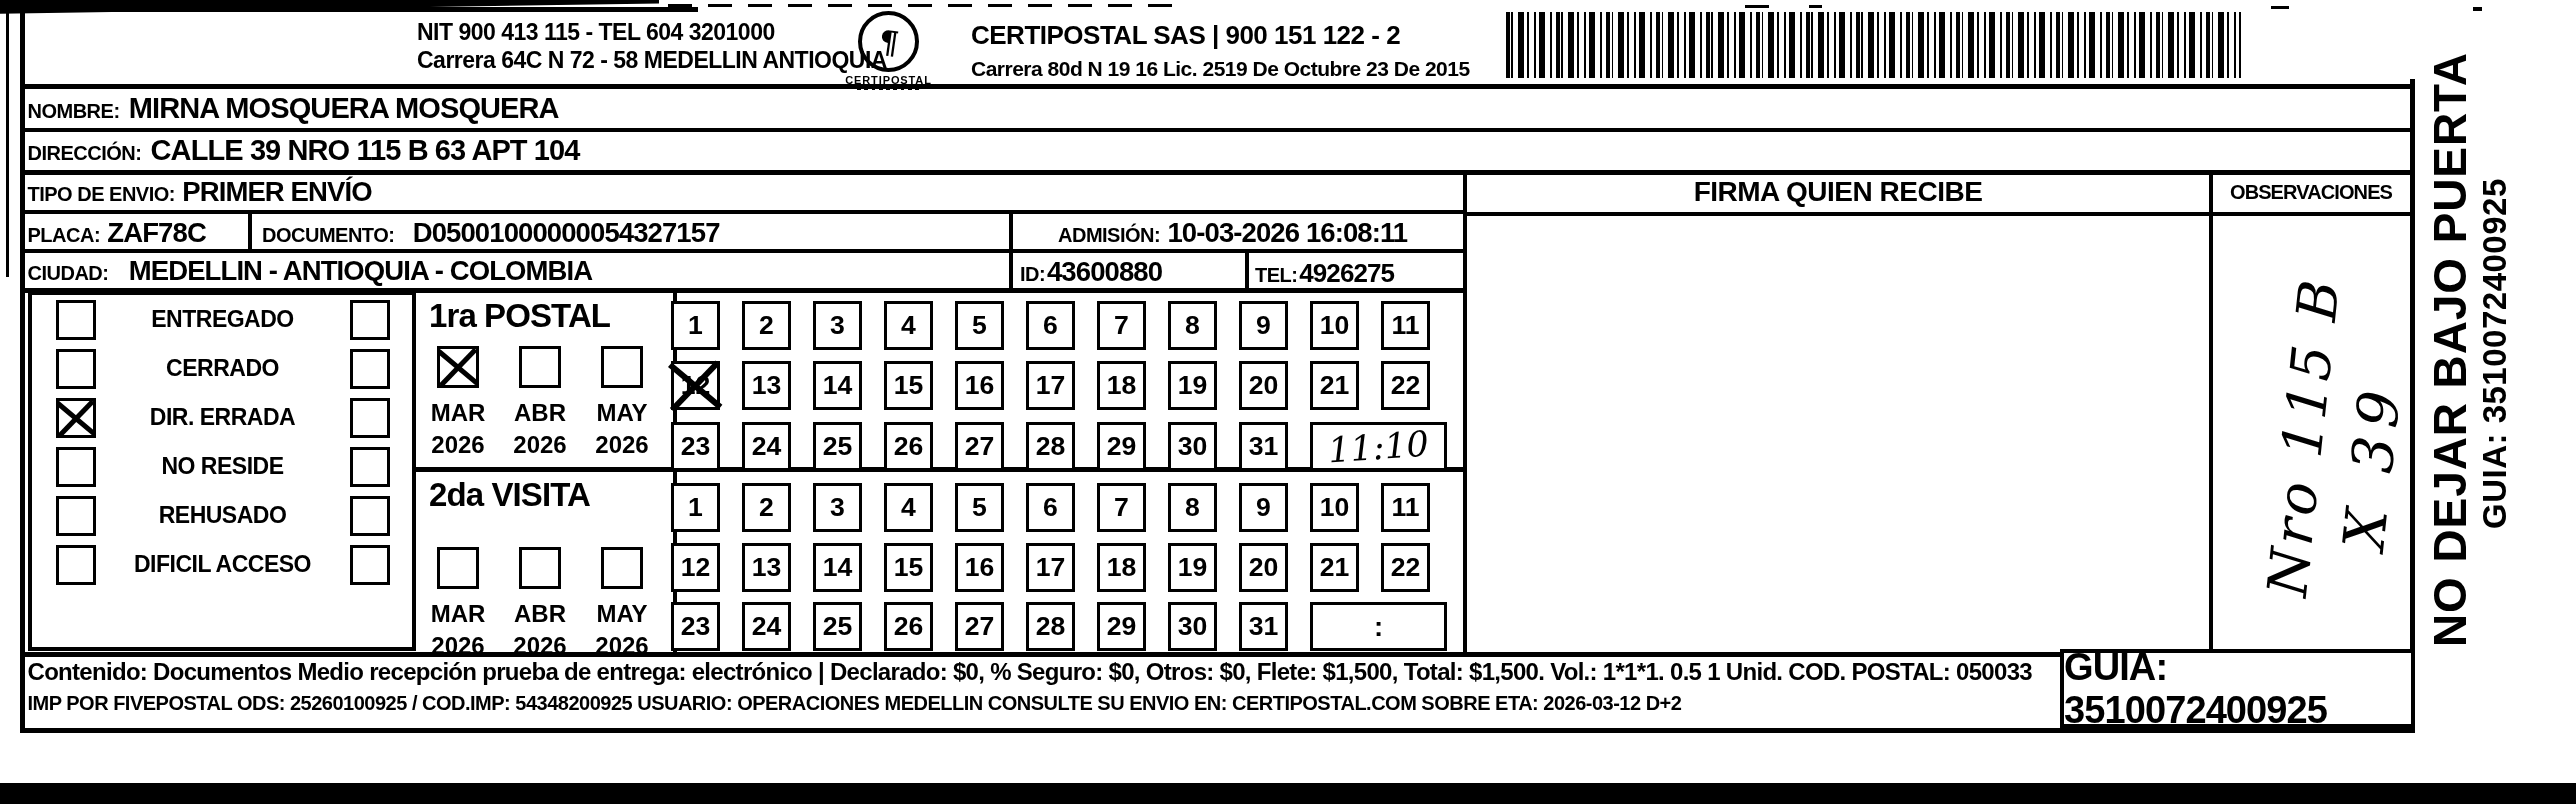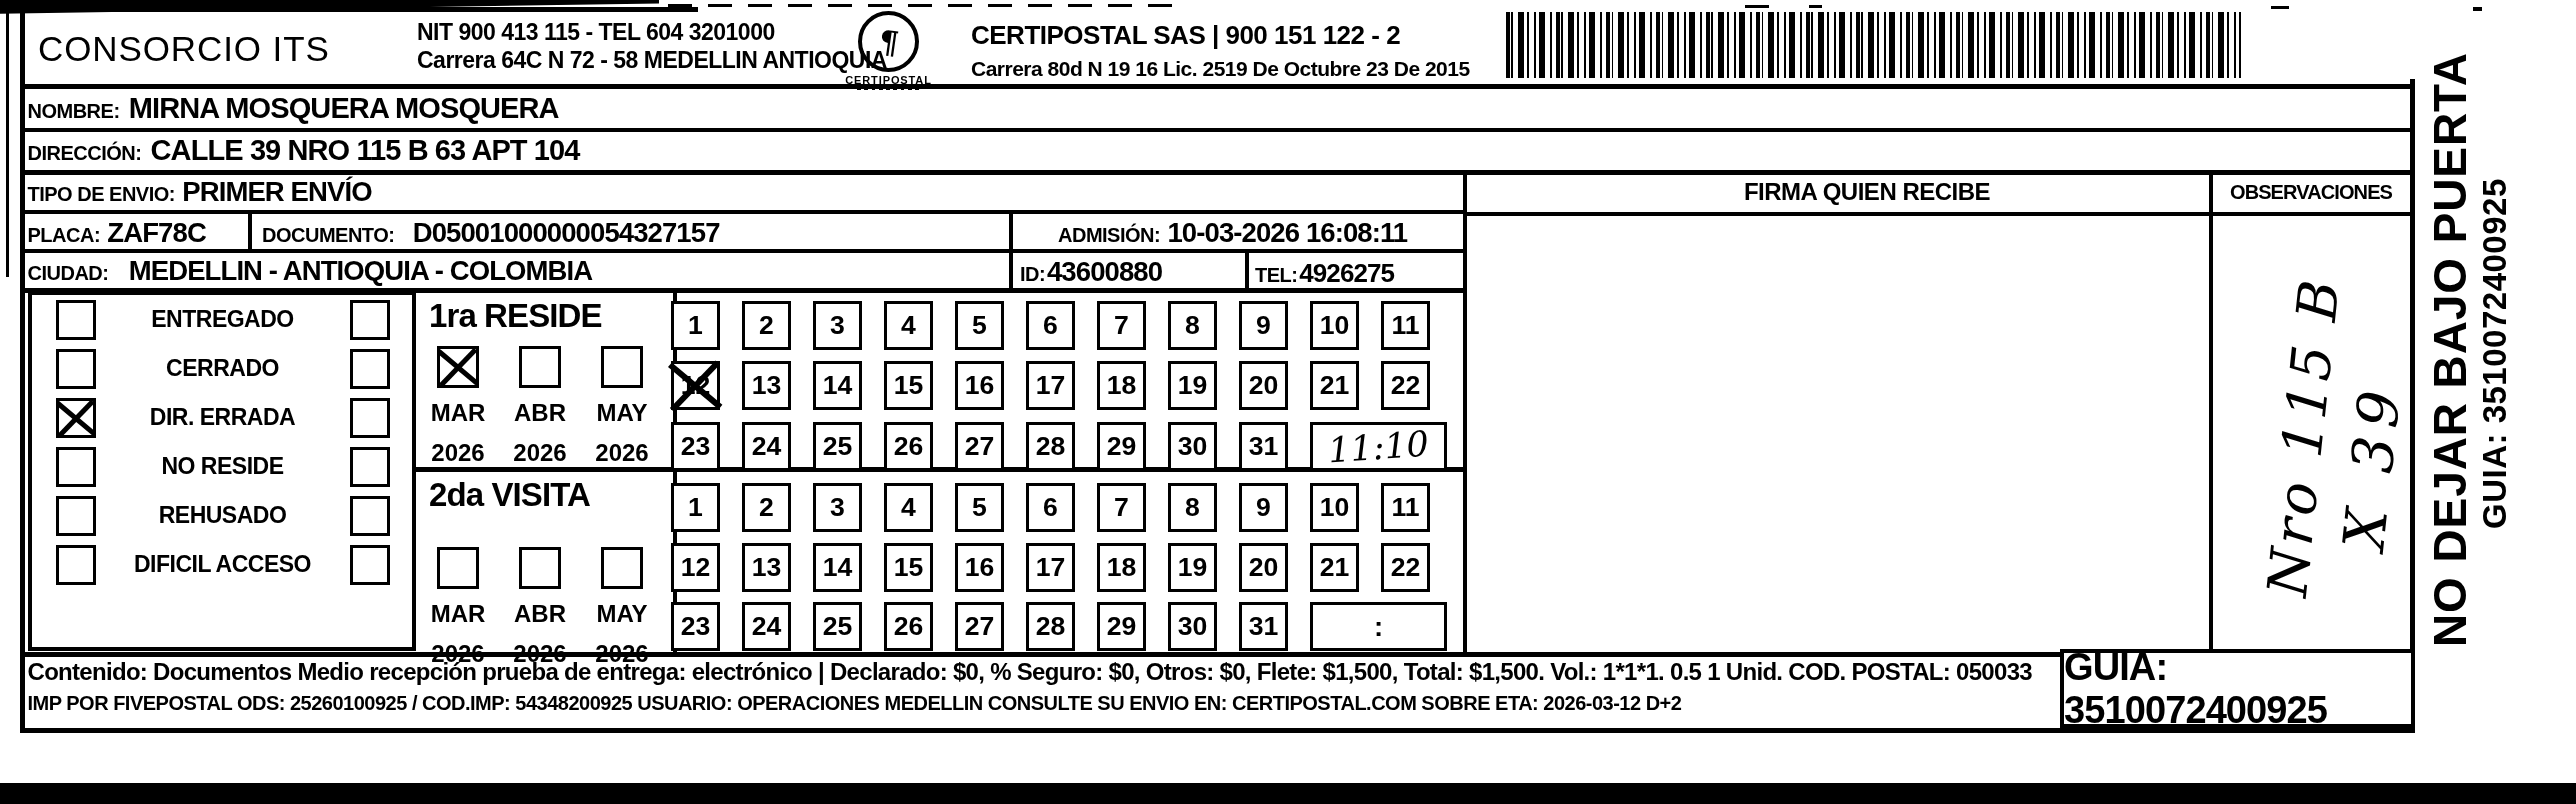--- a/index.html
+++ b/index.html
@@ -52,21 +52,21 @@
   .xbig::before,.xbig::after{height:6.4px;width:132%;left:-16%;}
 
   
   .mpanel{position:absolute;left:416px;top:291px;width:257px;height:361px;}
   .msec{position:relative;}
   .mtitle{font-size:33px;font-weight:bold;letter-spacing:-0.9px;margin-left:13px;}
   .mrow{display:flex;gap:20px;padding-left:11px;}
   .mcol{display:flex;flex-direction:column;align-items:center;width:62px;}
   .mbox{width:42px;height:42px;}
   .mlabel{font-size:24px;font-weight:bold;margin-top:11px;}
-  .myear{font-size:24px;font-weight:bold;margin-top:12px;}
+  .myear{font-size:24px;font-weight:bold;margin-top:4px;}
   .msec0 .mtitle{padding-top:5.5px;}
   .msec0 .mrow{margin-top:11px;}
   .msec1 .mtitle{padding-top:9.2px;}
   .msec1 .mrow{margin-top:33px;}
 
   
   .dayblock{position:absolute;left:658px;width:806px;}
   .drow{position:absolute;left:13px;display:flex;gap:22px;}
   .dcell{width:49px;height:49px;border:3.7px solid #000;box-sizing:border-box;display:flex;align-items:center;
          justify-content:center;font-size:26.6px;font-weight:bold;position:relative;background:#fff;}
@@ -127,21 +127,20 @@
   <div class="ln" style="left:1009px;top:213px;width:3.7px;height:37px;"></div>
   <div class="ln" style="left:1009px;top:253px;width:3.7px;height:36px;"></div>
   <div class="ln" style="left:1245px;top:253px;width:3.7px;height:36px;"></div>
   <div class="ln" style="left:1463px;top:170px;width:3.7px;height:482px;"></div>
   <div class="ln" style="left:2209px;top:170px;width:3.7px;height:482px;"></div>
   <div class="ln" style="left:1463px;top:212px;width:951px;height:3.7px;"></div>
   <div class="ln" style="left:673px;top:288px;width:3.7px;height:364px;"></div>
   <div class="ln" style="left:416px;top:467px;width:1051px;height:4.6px;"></div>
   <div class="ln" style="left:20px;top:652px;width:2395px;height:4.6px;"></div>
 
-  <div class="company">CONSORCIO ITS</div>
   <div class="nitblock">
     <div>NIT 900 413 115 - TEL 604 3201000</div>
     <div>Carrera 64C N 72 - 58 MEDELLIN ANTIOQUIA</div>
   </div>
   <div class="logo">
     <div class="logo-circle">
       <span class="logo-glyph">¶</span>
     </div>
     <div class="logo-text">CERTIPOSTAL</div>
     <div class="logo-tagline"></div>
@@ -182,21 +181,21 @@
   </div>
   <div class="row" style="left:1020px;top:256px;">
     <span class="lab">ID:</span>
     <span class="val2" style="margin-left:1.8px;">43600880</span>
   </div>
   <div class="row" style="left:1255px;top:258px;">
     <span class="lab">TEL:</span>
     <span class="val2" style="margin-left:1.8px;font-size:26px;">4926275</span>
   </div>
 
-  <div class="colhdr" style="left:1467px;top:172px;width:742px;height:40px;font-size:24px;letter-spacing:-0.5px;padding-left:29px;">FIRMA QUIEN RECIBE</div>
+  <div class="colhdr" style="left:1467px;top:172px;width:742px;height:40px;font-size:28px;letter-spacing:-0.5px;">FIRMA QUIEN RECIBE</div>
   <div class="colhdr" style="left:2212px;top:172px;width:198px;height:40px;font-size:20px;letter-spacing:-0.9px;">OBSERVACIONES</div>
   <div style="position:absolute;left:1467px;top:216px;width:742px;height:436px;"></div>
 
   <div class="spanel">
     <div id="status-rows">
         <div class="srow">
           <span class="cbox"></span>
           <span class="slabel">ENTREGADO</span>
           <span class="cbox"></span>
         </div>
@@ -225,21 +224,21 @@
         <div class="srow">
           <span class="cbox"></span>
           <span class="slabel">DIFICIL ACCESO</span>
           <span class="cbox"></span>
         </div>
       </div>
   </div>
 
   <div class="mpanel" id="month-panel">
       <div class="msec msec0" style="height: 176px;">
-        <div class="mtitle">1ra RESIDE</div>
+        <div class="mtitle">1ra POSTAL</div>
         <div class="mrow">
           <div class="mcol">
             <span class="cbox mbox">
               <span class="xmark"></span>
             </span>
             <span class="mlabel">MAR</span>
             <span class="myear">2026</span>
           </div>
           <div class="mcol">
             <span class="cbox mbox"></span>

